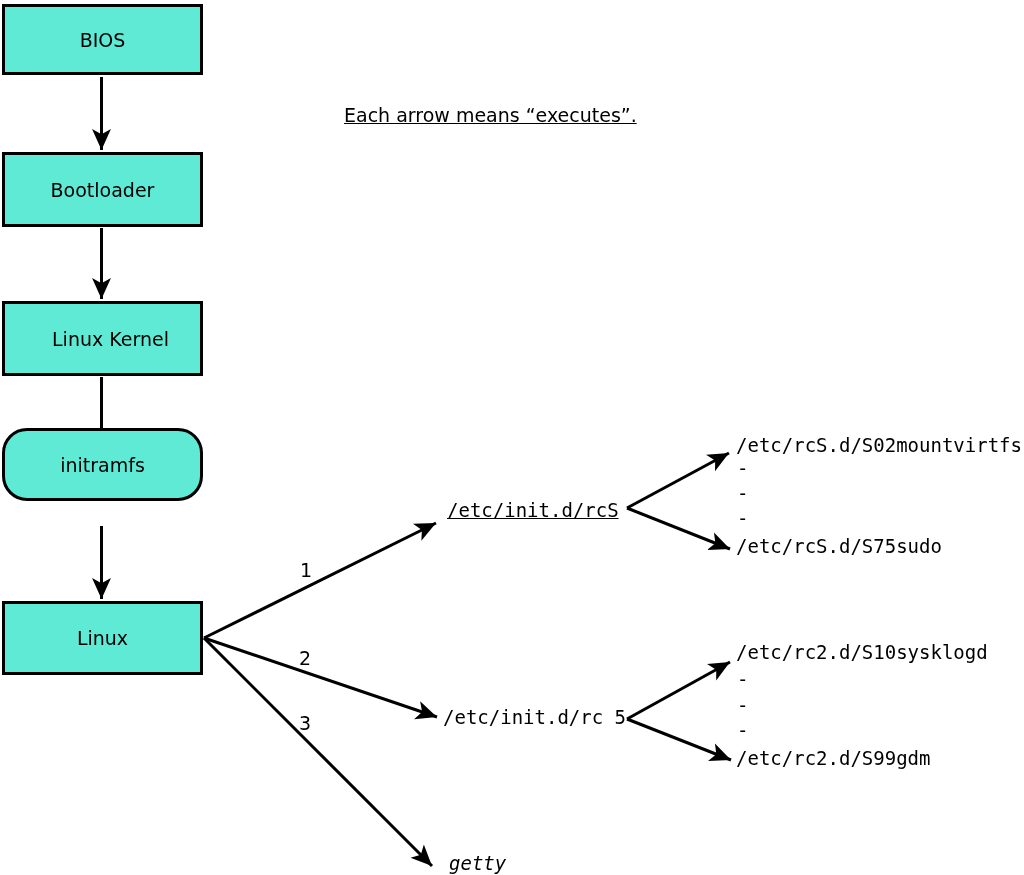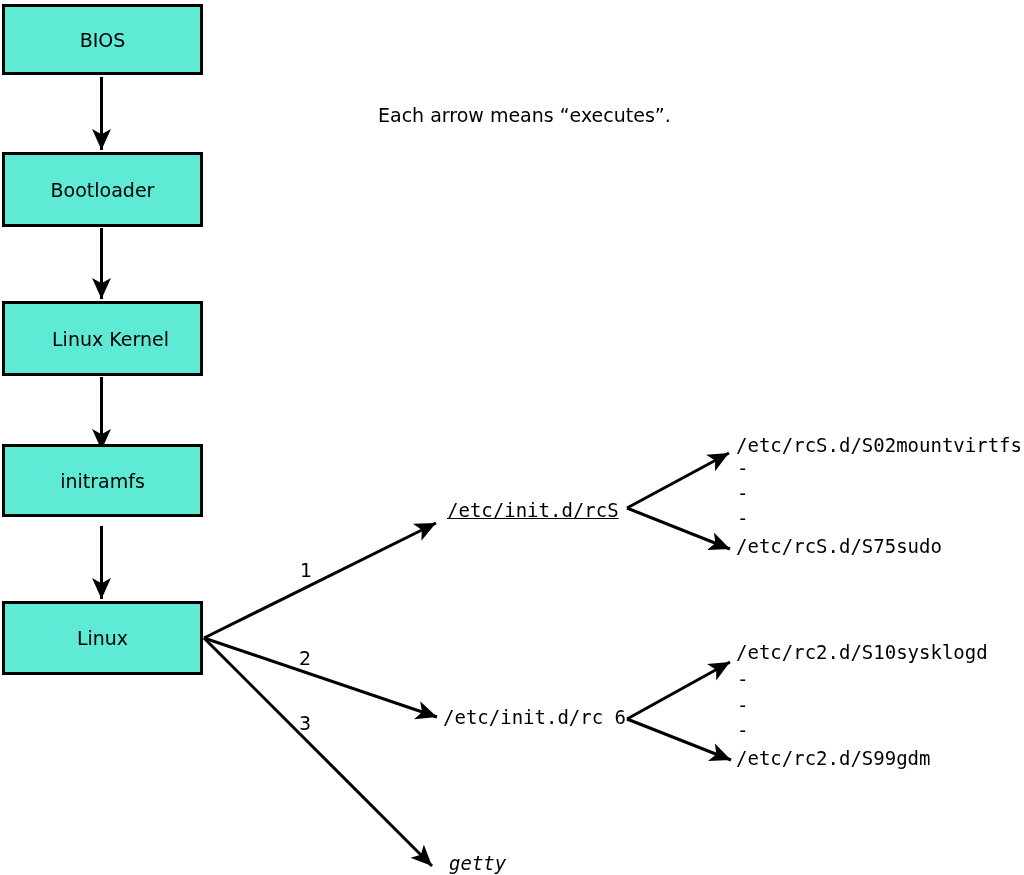--- a/index.html
+++ b/index.html
@@ -86,39 +86,39 @@
     <line x1="627" y1="719" x2="730" y2="662" marker-end="url(#arrowhead)"></line>
     <line x1="627" y1="719" x2="731" y2="760" marker-end="url(#arrowhead)"></line>
   </svg>
 
   <div class="flow-box" style="top: 4px; height: 71px;">BIOS</div>
 
   <div class="flow-box" style="top: 152px; height: 75px;">Bootloader</div>
 
   <div class="flow-box" style="top: 301px; height: 75px; padding-left: 16px;">Linux Kernel</div>
 
-  <div class="flow-box" style="top: 444px; height: 73px;">initramfs</div>
+  <div class="flow-box" style="top: 428px; height: 73px; border-radius: 25px;">initramfs</div>
 
   <div class="flow-box" style="top: 601px; height: 74px;">Linux</div>
 
-  <div class="caption" style="left: 378px; top: 115px;">Each arrow means “executes”.</div>
+  <div class="caption" style="left: 344px; top: 115px; text-decoration: underline;">Each arrow means “executes”.</div>
 
   <div class="edge-num" style="left: 306px; top: 570px;">1</div>
   <div class="edge-num" style="left: 305px; top: 658px;">2</div>
   <div class="edge-num" style="left: 305px; top: 723px;">3</div>
 
   <div class="mono" style="left: 447px; top: 510px; text-decoration: underline;">/etc/init.d/rcS</div>
 
   <div class="mono" style="left: 736px; top: 445px;">/etc/rcS.d/S02mountvirtfs</div>
   <div class="mono" style="left: 737px; top: 468px;">-</div>
   <div class="mono" style="left: 737px; top: 493px;">-</div>
   <div class="mono" style="left: 737px; top: 518px;">-</div>
   <div class="mono" style="left: 736px; top: 546px;">/etc/rcS.d/S75sudo</div>
 
-  <div class="mono" style="left: 443px; top: 717px;">/etc/init.d/rc 6</div>
+  <div class="mono" style="left: 443px; top: 717px;">/etc/init.d/rc 5</div>
 
   <div class="mono" style="left: 736px; top: 652px;">/etc/rc2.d/S10sysklogd</div>
   <div class="mono" style="left: 737px; top: 679px;">-</div>
   <div class="mono" style="left: 737px; top: 705px;">-</div>
   <div class="mono" style="left: 737px; top: 730px;">-</div>
   <div class="mono" style="left: 736px; top: 758px;">/etc/rc2.d/S99gdm</div>
 
   <div class="mono" style="left: 449px; top: 863px; font-style: italic;">getty</div>
 
 </div>

